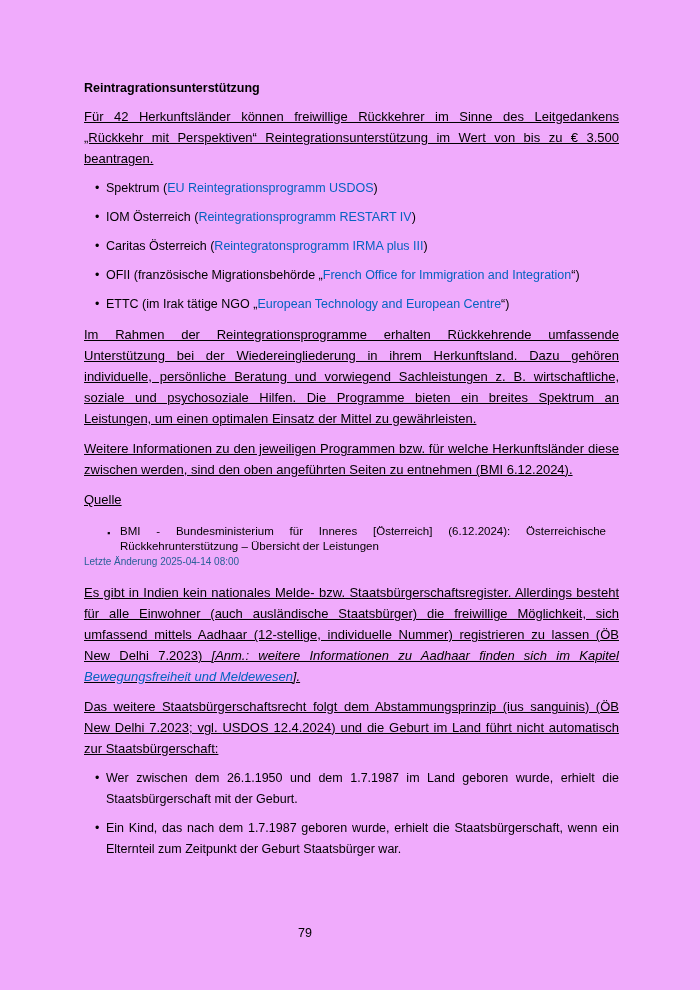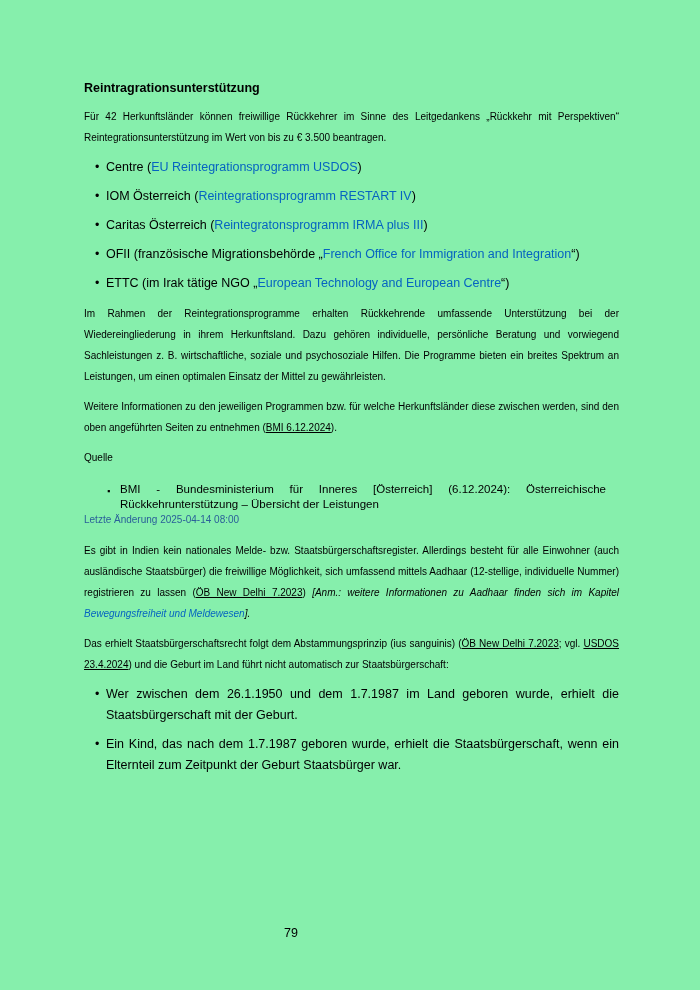--- a/index.html
+++ b/index.html
@@ -9,40 +9,41 @@
     height: 990px;
     background: #ffffff;
     color: #000000;
     font-family: "Liberation Sans", "DejaVu Sans", sans-serif;
     -webkit-font-smoothing: antialiased;
   }
   .page {
     position: relative;
     width: 700px;
     height: 990px;
-    background: #86efac;
+    background: #f0abfc;
     overflow: hidden;
   }
   .doc-content {
     position: absolute;
     left: 84px;
     top: 78px;
     width: 535px;
   }
   .subheading {
     font-size: 12.5px;
     line-height: 21px;
     font-weight: bold;
     margin: 0 0 7px 0;
   }
   .para {
-    font-size: 10px;
+    font-size: 13px;
     line-height: 21px;
     text-align: justify;
     margin: 0 0 9px 0;
+    text-decoration: underline;
   }
   .bullet-list {
     list-style: none;
     margin: 4px 0 9px 0;
     padding: 0;
   }
   .bullet-item {
     position: relative;
     padding-left: 22px;
     font-size: 12.5px;
@@ -88,49 +89,49 @@
     color: var(--link-color, #0563c1);
     cursor: pointer;
   }
   .seg-ref {
     text-decoration: underline;
     cursor: pointer;
   }
   .seg-italic { font-style: italic; }
   .page-footer {
     position: absolute;
-    left: 0;
+    left: 14px;
     top: 923px;
     width: 582px;
     text-align: center;
     font-size: 12.5px;
     line-height: 21px;
   }
 </style>
 </head>
 <body>
 
 <div class="page">
   <main class="doc-content">
       <h3 class="subheading">Reintragrationsunterstützung</h3>
       <p class="para"><span>Für 42 Herkunftsländer können freiwillige Rückkehrer im Sinne des Leitgedankens „Rückkehr mit Perspektiven“ Reintegrationsunterstützung im Wert von bis zu € 3.500 beantragen.</span></p>
       <ul class="bullet-list">
-        <li class="bullet-item"><span class="bullet-marker">•</span><span><span>Centre (</span><span class="seg-link">EU Reintegrationsprogramm USDOS</span><span>)</span></span></li>
+        <li class="bullet-item"><span class="bullet-marker">•</span><span><span>Spektrum (</span><span class="seg-link">EU Reintegrationsprogramm USDOS</span><span>)</span></span></li>
         <li class="bullet-item"><span class="bullet-marker">•</span><span><span>IOM Österreich (</span><span class="seg-link">Reintegrationsprogramm RESTART IV</span><span>)</span></span></li>
         <li class="bullet-item"><span class="bullet-marker">•</span><span><span>Caritas Österreich (</span><span class="seg-link">Reintegratonsprogramm IRMA plus III</span><span>)</span></span></li>
         <li class="bullet-item"><span class="bullet-marker">•</span><span><span>OFII (französische Migrationsbehörde „</span><span class="seg-link">French Office for Immigration and Integration</span><span>“)</span></span></li>
         <li class="bullet-item"><span class="bullet-marker">•</span><span><span>ETTC (im Irak tätige NGO „</span><span class="seg-link">European Technology and European Centre</span><span>“)</span></span></li>
       </ul>
       <p class="para"><span>Im Rahmen der Reintegrationsprogramme erhalten Rückkehrende umfassende Unterstützung bei der Wiedereingliederung in ihrem Herkunftsland. Dazu gehören individuelle, persönliche Beratung und vorwiegend Sachleistungen z. B. wirtschaftliche, soziale und psychosoziale Hilfen. Die Programme bieten ein breites Spektrum an Leistungen, um einen optimalen Einsatz der Mittel zu gewährleisten.</span></p>
       <p class="para"><span>Weitere Informationen zu den jeweiligen Programmen bzw. für welche Herkunftsländer diese zwischen werden, sind den oben angeführten Seiten zu entnehmen (</span><span class="seg-ref">BMI 6.12.2024</span><span>).</span></p>
       <p class="para"><span>Quelle</span></p>
       <div class="source-item"><span class="source-marker">▪</span><span><span>BMI - Bundesministerium für Inneres [Österreich] (6.12.2024): Österreichische Rückkehrunterstützung – Übersicht der Leistungen</span></span></div>
       <p class="meta">Letzte Änderung 2025-04-14 08:00</p>
       <p class="para"><span>Es gibt in Indien kein nationales Melde- bzw. Staatsbürgerschaftsregister. Allerdings besteht für alle Einwohner (auch ausländische Staatsbürger) die freiwillige Möglichkeit, sich umfassend mittels Aadhaar (12-stellige, individuelle Nummer) registrieren zu lassen (</span><span class="seg-ref">ÖB New Delhi 7.2023</span><span>) </span><span class="seg-italic">[Anm.: weitere Informationen zu Aadhaar finden sich im Kapitel </span><span class="seg-link seg-italic">Bewegungsfreiheit und Meldewesen</span><span class="seg-italic">].</span></p>
-      <p class="para"><span>Das erhielt Staatsbürgerschaftsrecht folgt dem Abstammungsprinzip (ius sanguinis) (</span><span class="seg-ref">ÖB New Delhi 7.2023</span><span>; vgl. </span><span class="seg-ref">USDOS 23.4.2024</span><span>) und die Geburt im Land führt nicht automatisch zur Staatsbürgerschaft:</span></p>
+      <p class="para"><span>Das weitere Staatsbürgerschaftsrecht folgt dem Abstammungsprinzip (ius sanguinis) (</span><span class="seg-ref">ÖB New Delhi 7.2023</span><span>; vgl. </span><span class="seg-ref">USDOS 12.4.2024</span><span>) und die Geburt im Land führt nicht automatisch zur Staatsbürgerschaft:</span></p>
       <ul class="bullet-list">
         <li class="bullet-item"><span class="bullet-marker">•</span><span><span>Wer zwischen dem 26.1.1950 und dem 1.7.1987 im Land geboren wurde, erhielt die Staatsbürgerschaft mit der Geburt.</span></span></li>
         <li class="bullet-item"><span class="bullet-marker">•</span><span><span>Ein Kind, das nach dem 1.7.1987 geboren wurde, erhielt die Staatsbürgerschaft, wenn ein Elternteil zum Zeitpunkt der Geburt Staatsbürger war.</span></span></li>
       </ul>
     </main>
   <footer class="page-footer">
     <span>79</span>
   </footer>
 </div>
 

